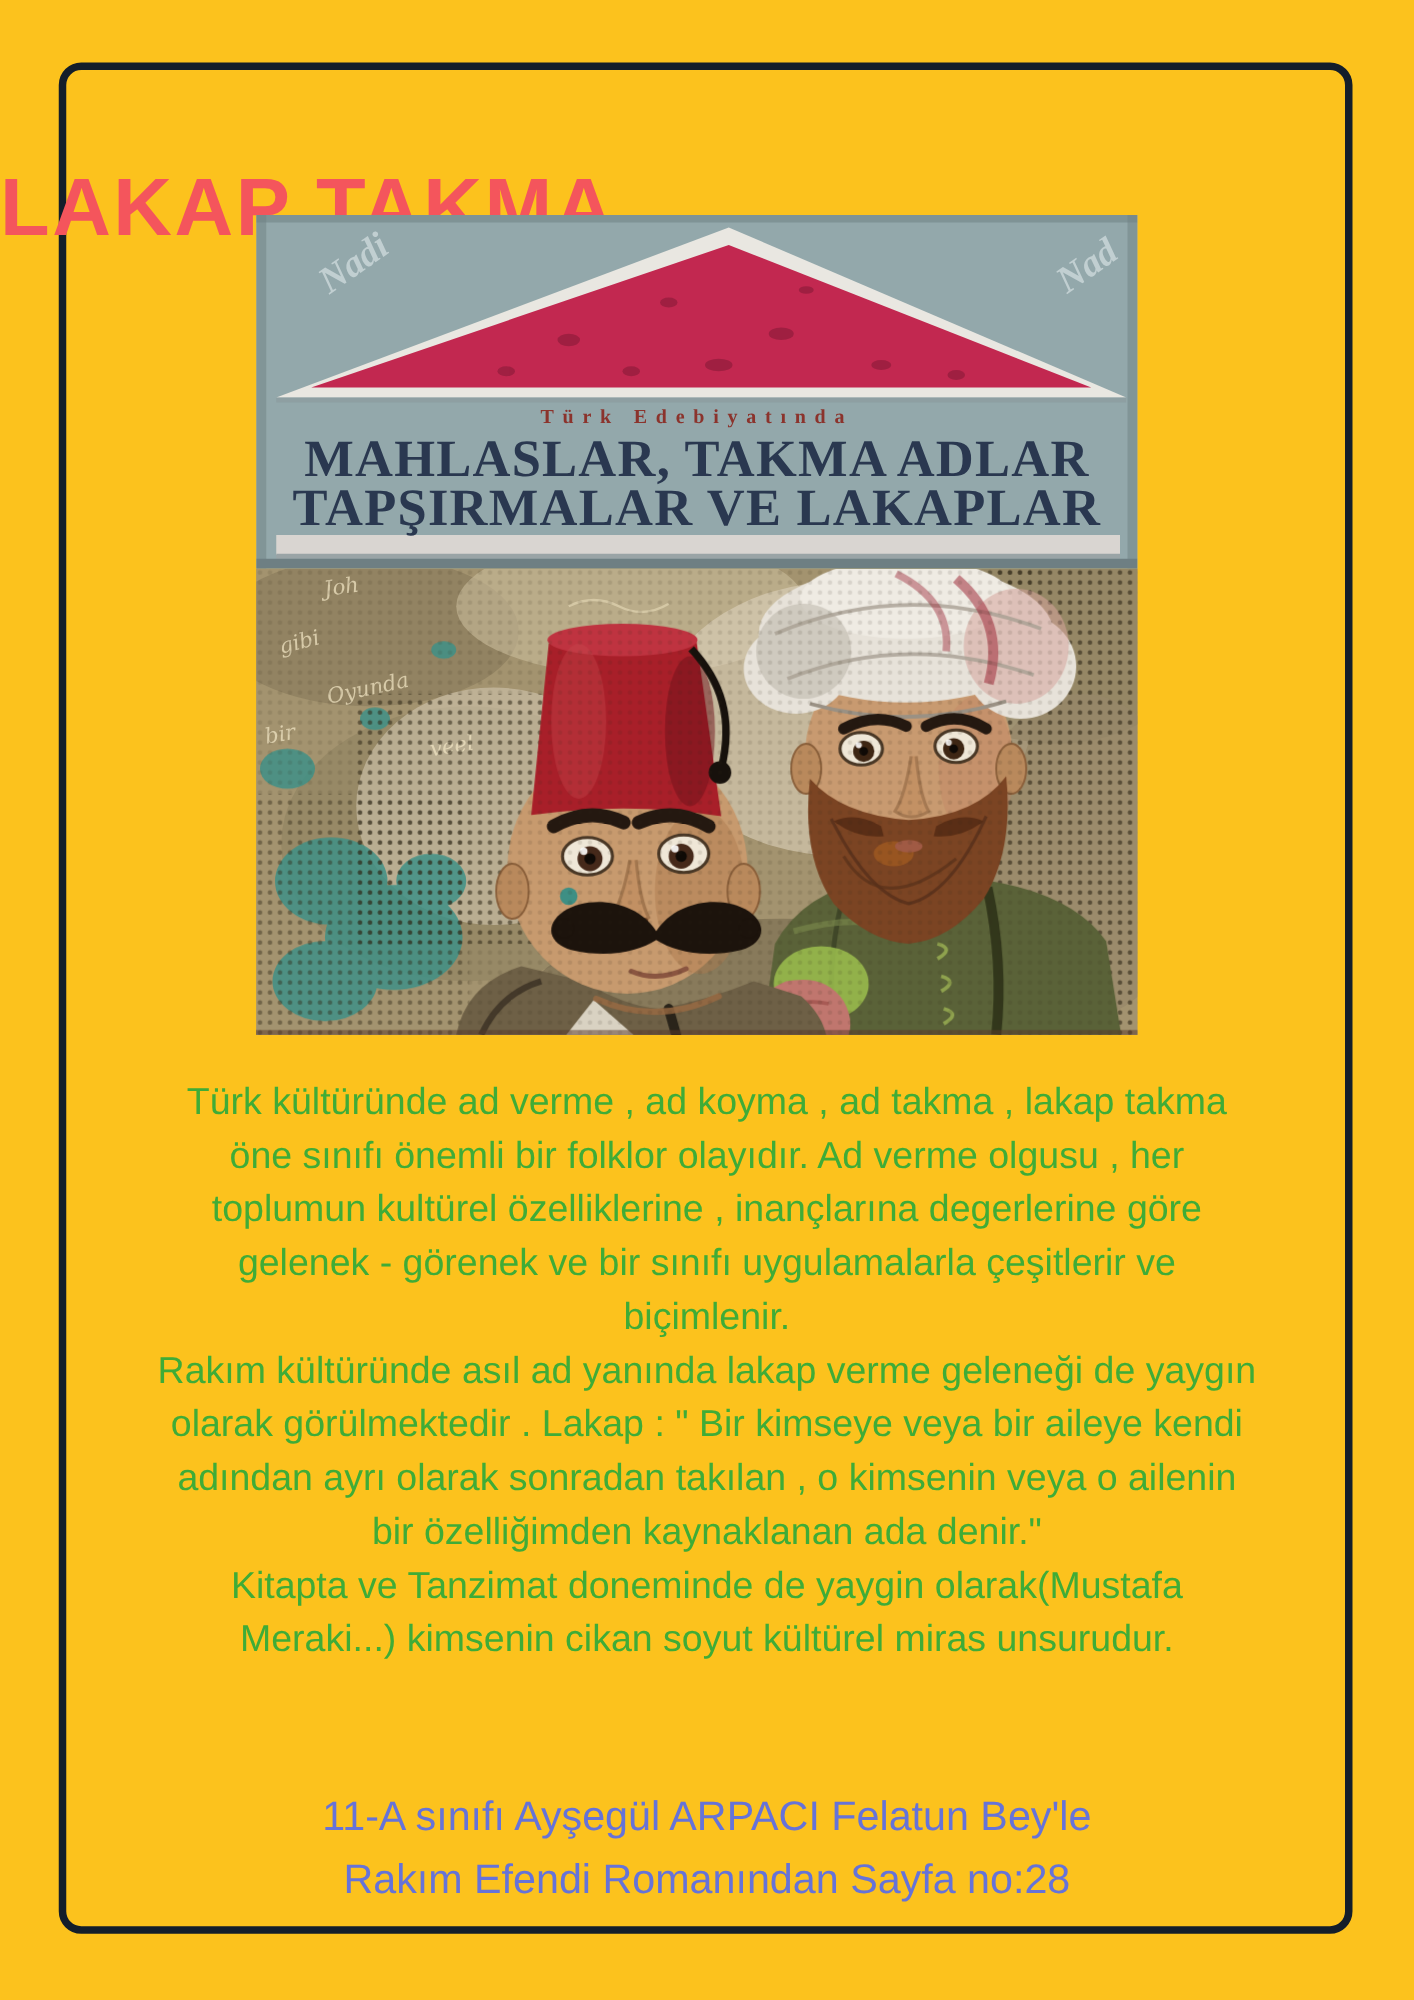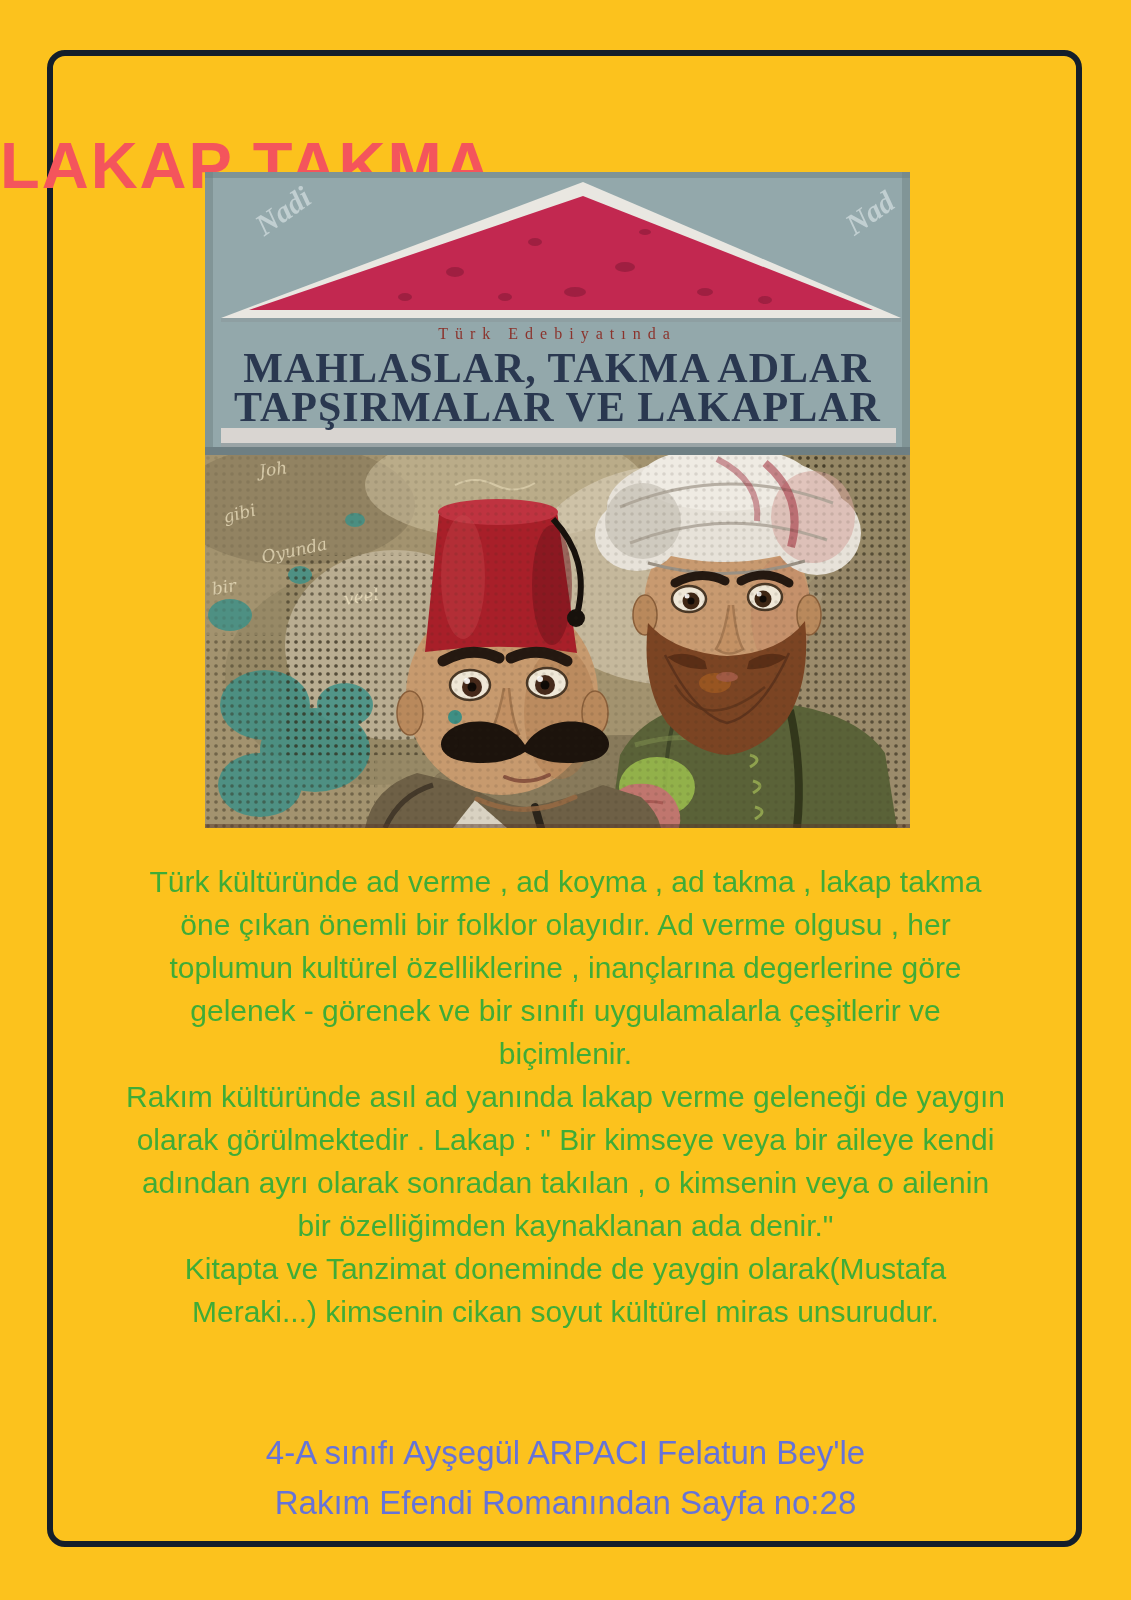--- a/index.html
+++ b/index.html
@@ -25,21 +25,21 @@
   .cover svg{position:absolute;left:0;top:0;}
   .wm{
     position:absolute;font-family:"Liberation Serif","DejaVu Serif",serif;
     font-style:italic;font-weight:bold;font-size:30px;color:#CDD9DB;
     opacity:.8;transform:rotate(-35deg);
   }
   .wm-left{left:48px;top:22px;}
   .wm-right{right:14px;top:24px;}
   .cover-series{
     position:absolute;top:153px;left:0;width:100%;text-align:center;
-    font-family:"Liberation Serif","DejaVu Serif",serif;font-weight:normal;
+    font-family:"Liberation Serif","DejaVu Serif",serif;font-weight:bold;
     font-size:16px;letter-spacing:7px;color:#8B332C;
   }
   .cover-line{
     position:absolute;left:0;width:100%;text-align:center;
     font-family:"Liberation Serif","DejaVu Serif",serif;font-weight:bold;
     font-size:42px;letter-spacing:1px;color:#2A3850;line-height:1;
     white-space:nowrap;
   }
   .cover-line1{top:175px;}
   .cover-line2{top:214px;}
@@ -252,28 +252,28 @@
       <path d="M272,344 Q320,366 370,342" stroke="#9A6A42" stroke-width="5" fill="none" opacity="0.8" stroke-linecap="round"></path>
     </g>
 
     <rect width="705" height="373" fill="url(#ht)" opacity="0.12"></rect>
     <rect x="0" y="369" width="705" height="4" fill="#5A3A2A" opacity="0.5"></rect>
   </svg>
 </div>
 
 <div class="main-text">
   <div>Türk kültüründe ad verme , ad koyma , ad takma , lakap takma</div>
-  <div>öne çıkan önemli bir folklor olayıdır. Ad verme olgusu , her</div>
+  <div>öne sınıfı önemli bir folklor olayıdır. Ad verme olgusu , her</div>
   <div>toplumun kultürel özelliklerine , inançlarına degerlerine göre</div>
   <div>gelenek - görenek ve bir sınıfı uygulamalarla çeşitlerir ve</div>
   <div>biçimlenir.</div>
   <div>Rakım kültüründe asıl ad yanında lakap verme geleneği de yaygın</div>
   <div>olarak görülmektedir . Lakap : " Bir kimseye veya bir aileye kendi</div>
   <div>adından ayrı olarak sonradan takılan , o kimsenin veya o ailenin</div>
   <div>bir özelliğimden kaynaklanan ada denir."</div>
   <div>Kitapta ve Tanzimat doneminde de yaygin olarak(Mustafa</div>
   <div>Meraki...) kimsenin cikan soyut kültürel miras unsurudur.</div>
 </div>
 
 <div class="footer-text">
-  <div>4-A sınıfı Ayşegül ARPACI Felatun Bey'le</div>
+  <div>11-A sınıfı Ayşegül ARPACI Felatun Bey'le</div>
   <div>Rakım Efendi Romanından Sayfa no:28</div>
 </div>
 
 </body></html>

